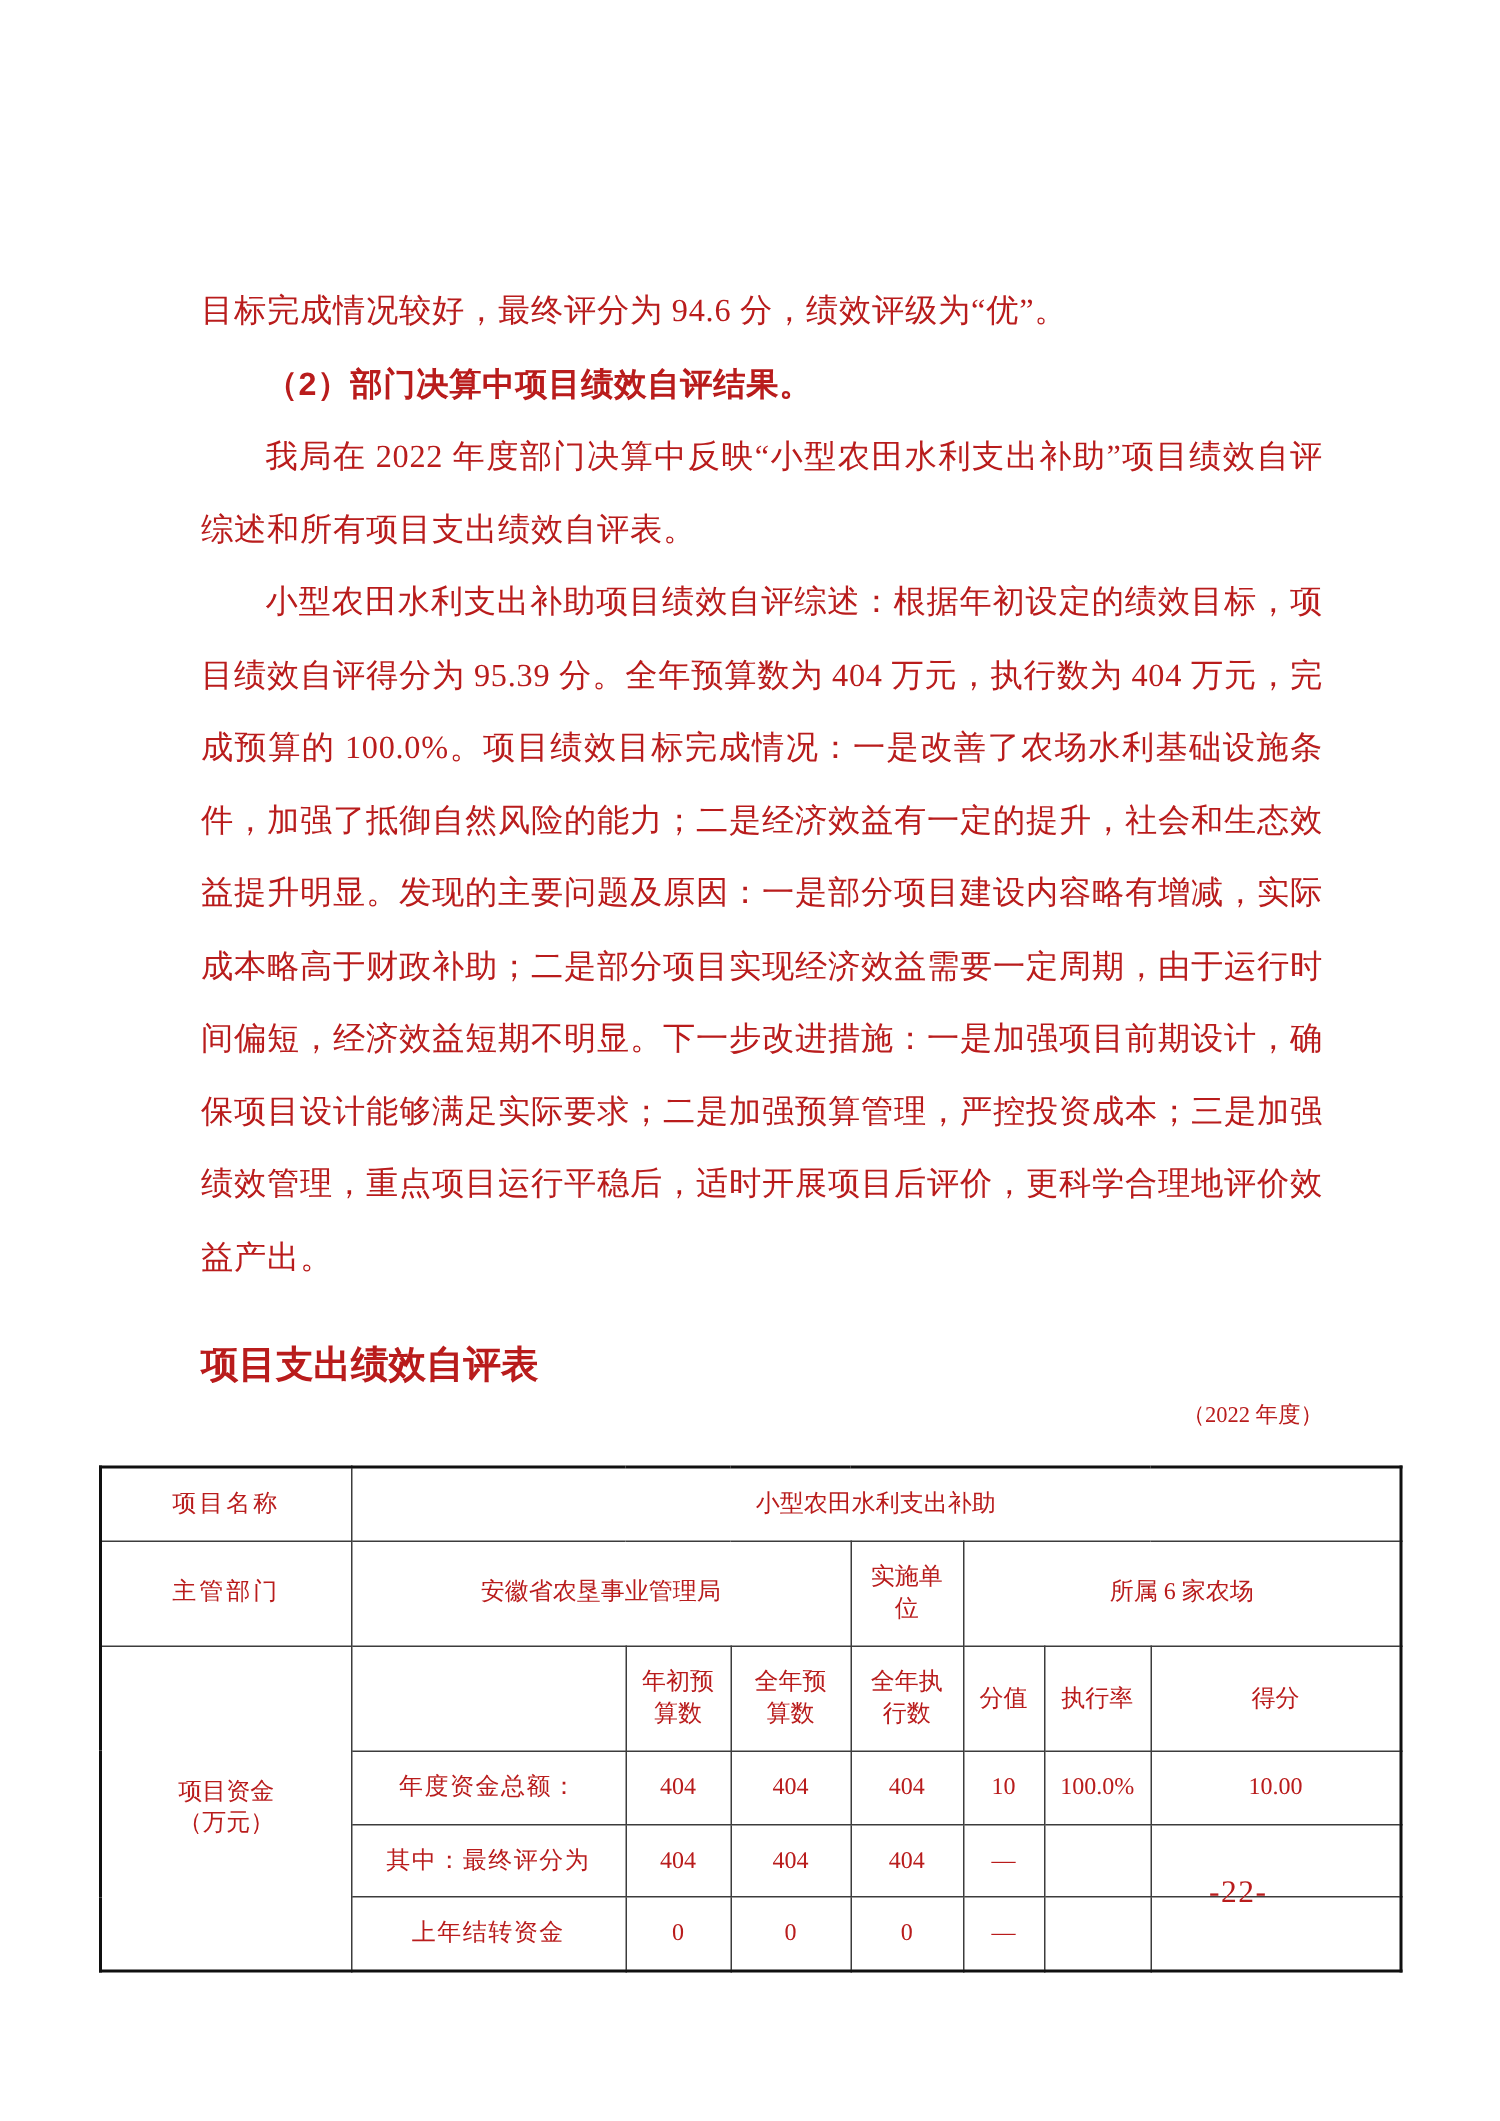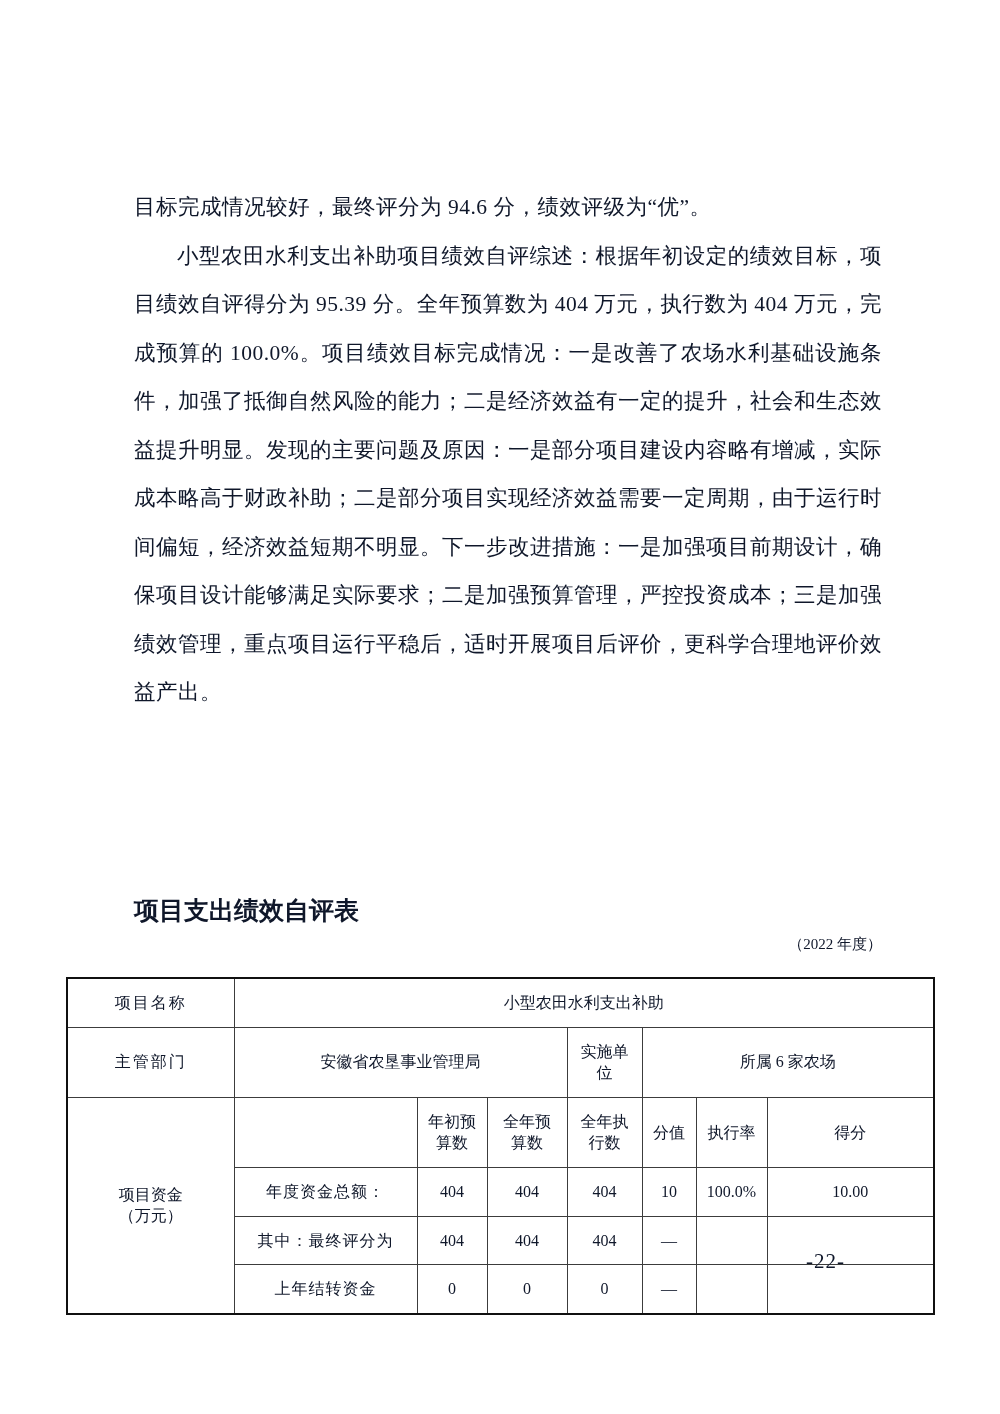--- a/index.html
+++ b/index.html
@@ -5,21 +5,21 @@
   html, body {
     margin: 0;
     padding: 0;
     background: #ffffff;
   }
   .page {
     position: relative;
     width: 1000px;
     height: 1414px;
     background: #ffffff;
-    color: #0f172a;
+    color: #b91c1c;
     font-family: "Liberation Serif", "DejaVu Serif", serif;
     overflow: hidden;
   }
   .content {
     position: absolute;
     left: 134px;
     top: 183px;
     width: 748px;
   }
   .content p {
@@ -86,20 +86,22 @@
     letter-spacing: 1px;
   }
 </style>
 </head>
 <body>
 
 <div class="page">
 
   <div class="content">
     <p>目标完成情况较好，最终评分为 94.6 分，绩效评级为“优”。</p>
+    <p class="indent section-heading">（2）部门决算中项目绩效自评结果。</p>
+    <p class="indent">我局在 2022 年度部门决算中反映“小型农田水利支出补助”项目绩效自评综述和所有项目支出绩效自评表。</p>
     <p class="indent">小型农田水利支出补助项目绩效自评综述：根据年初设定的绩效目标，项目绩效自评得分为 95.39 分。全年预算数为 404 万元，执行数为 404 万元，完成预算的 100.0%。项目绩效目标完成情况：一是改善了农场水利基础设施条件，加强了抵御自然风险的能力；二是经济效益有一定的提升，社会和生态效益提升明显。发现的主要问题及原因：一是部分项目建设内容略有增减，实际成本略高于财政补助；二是部分项目实现经济效益需要一定周期，由于运行时间偏短，经济效益短期不明显。下一步改进措施：一是加强项目前期设计，确保项目设计能够满足实际要求；二是加强预算管理，严控投资成本；三是加强绩效管理，重点项目运行平稳后，适时开展项目后评价，更科学合理地评价效益产出。</p>
   </div>
 
   <p class="table-title">项目支出绩效自评表</p>
   <p class="table-subtitle">（2022 年度）</p>
 
   <table class="eval">
     <colgroup>
       <col style="width:167px">
       <col style="width:183px">

